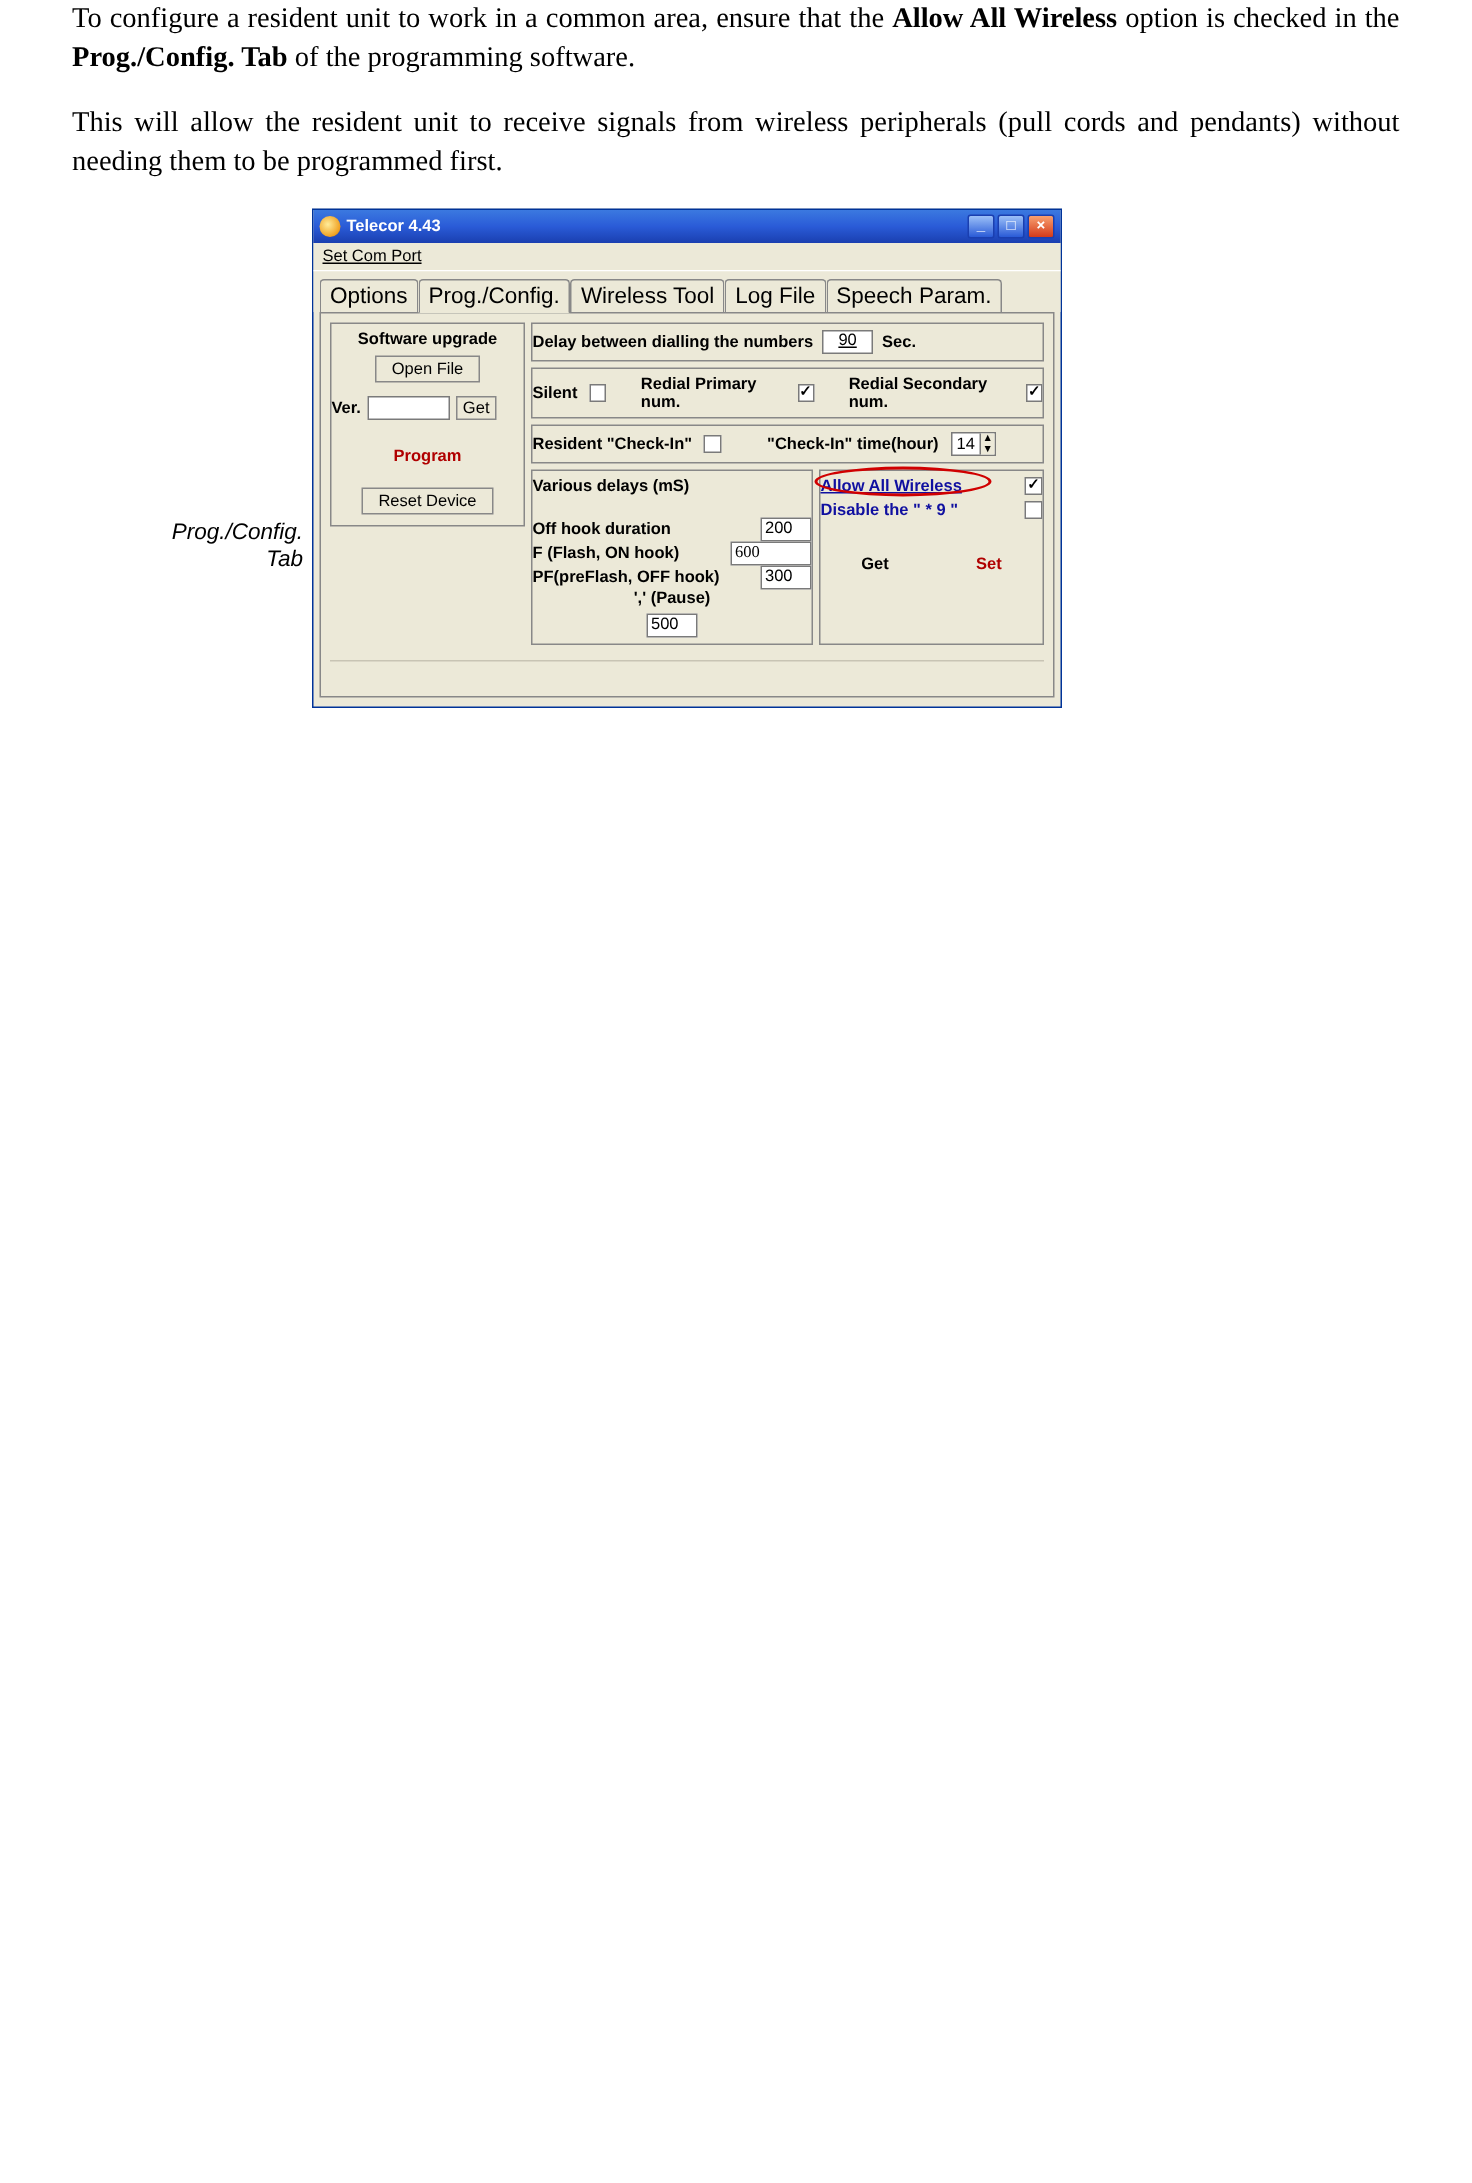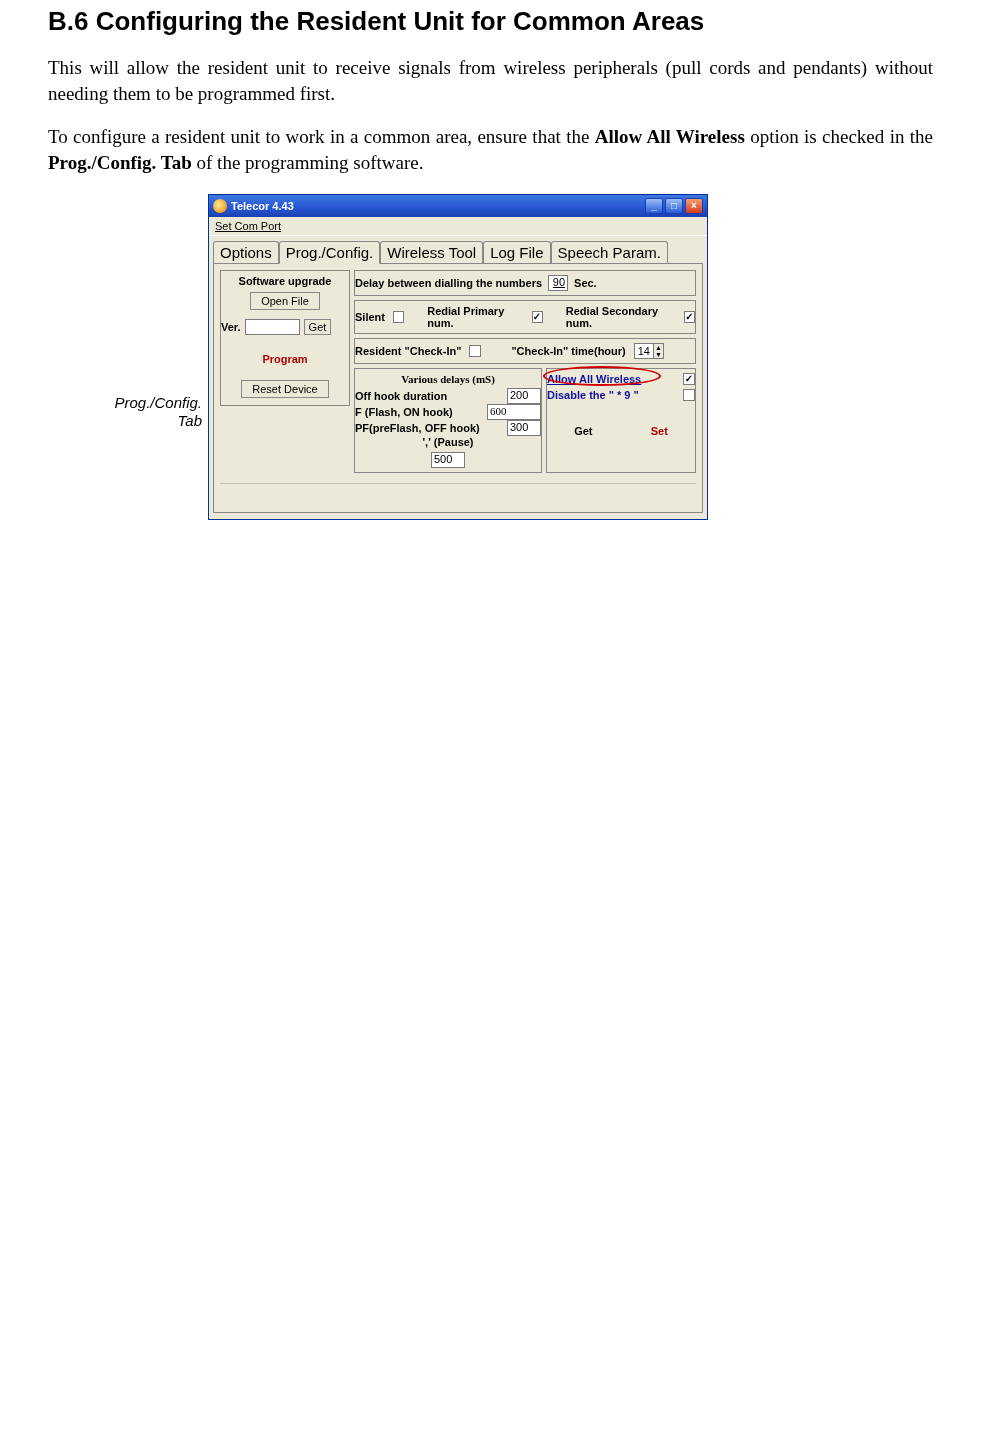--- a/index.html
+++ b/index.html
@@ -190,27 +190,26 @@
     display:flex; flex-direction:column;
     border-left:1px solid #7a7a7a;
     font-size:7px; line-height:1;
   }
   .spinner .arrows span { padding:0 1px; background:#ece9d8; }
 </style>
 </head>
 <body>
 
 <div class="page">
-  <h2 class="section-heading">B.6    Configuring the Resident Unit for Common Areas</h2>
-
-  <p class="body">This will allow the resident unit to receive signals from wireless peripherals (pull cords and pendants) without needing them to be programmed first.</p>
 
   <p class="body">
     <span>To configure a resident unit to work in a common area, ensure that the </span><span class="bold">Allow All Wireless</span><span> option is checked in the </span><span class="bold">Prog./Config. Tab</span><span> of the programming software.</span>
   </p>
+
+  <p class="body">This will allow the resident unit to receive signals from wireless peripherals (pull cords and pendants) without needing them to be programmed first.</p>
 
   <div class="figure-row">
     <div class="caption">
       <span>Prog./Config.</span><br>
       <span>Tab</span>
     </div>
 
     <div class="xp-window">
       <div class="xp-titlebar">
         <div class="xp-title-icon"></div>
@@ -247,21 +246,21 @@
             <div style="margin-top:18px;" class="red-text">Program</div>
             <div style="margin-top:18px; margin-bottom:6px;">
               <span class="btn-classic">Reset Device</span>
             </div>
           </div>
         </div>
 
         <div class="right-col">
           <div class="group row" style="justify-content:flex-start; gap:6px;">
             <span class="lbl-bold">Delay between dialling the numbers</span>
-            <span class="input-text" style="width:20px; text-align:right;text-decoration:underline;">90</span>
+            <span class="input-text" style="width:34px; text-align:center;text-decoration:underline;">90</span>
             <span class="lbl-bold">Sec.</span>
           </div>
           <div class="group row" style="gap:8px;">
             <span class="lbl-bold">Silent</span>
             <span class="chk"></span>
             <span style="width:8px;"></span>
             <span class="lbl-bold">Redial Primary num.</span>
             <span class="chk checked"></span>
             <span style="width:8px;"></span>
             <span class="lbl-bold">Redial Secondary num.</span>
@@ -276,21 +275,21 @@
               <span class="val">14</span>
               <span class="arrows">
                   <span>▲</span>
                   <span>▼</span>
                 </span>
             </span>
           </div>
 
           <div style="display:flex; gap:4px; position:relative;">
             <div class="group" style="flex:1;">
-              <div class="lbl-bold" style="text-align:center; margin-bottom:3px;font-family:Liberation Serif, serif;">Various delays (mS)</div>
+              <div class="lbl-bold" style="margin-bottom:15px;">Various delays (mS)</div>
               <div class="row" style="justify-content:space-between;">
                 <span class="lbl-bold">Off hook duration</span>
                 <span class="input-text" style="width:34px;">200</span>
               </div>
               <div class="row" style="justify-content:space-between;">
                 <span class="lbl-bold">F (Flash, ON hook)</span>
                 <span class="input-text" style="width:54px;font-family:Liberation Serif, serif;">600</span>
               </div>
               <div class="row" style="justify-content:space-between;">
                 <span class="lbl-bold">PF(preFlash, OFF hook)</span>

